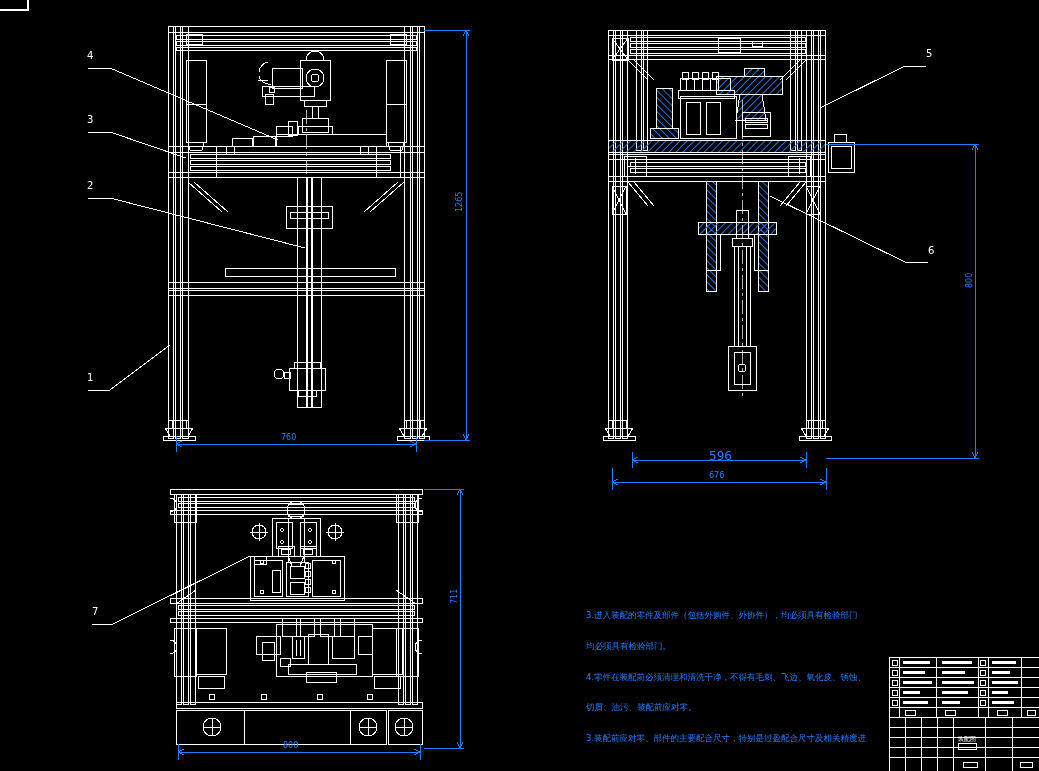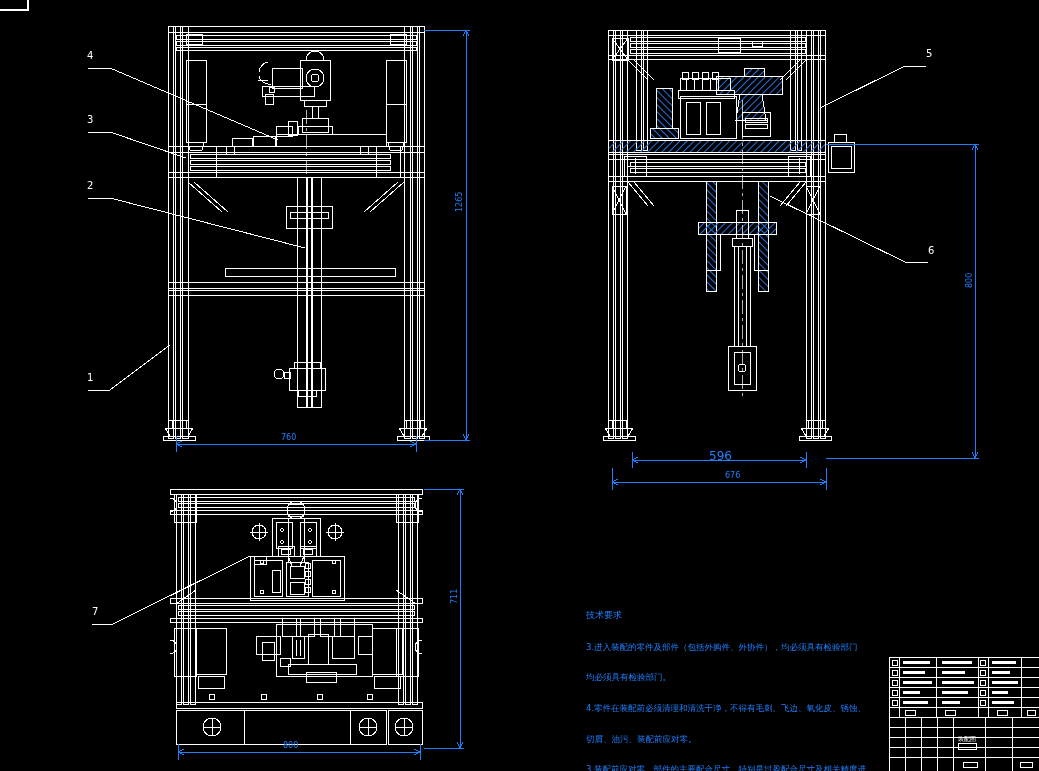--- a/index.html
+++ b/index.html
@@ -608,27 +608,26 @@
 <div style="position:absolute;left:926px;top:48px;color:#fff;font-size:10px;">5</div>
 <div style="position:absolute;left:928px;top:245px;color:#fff;font-size:10px;">6</div>
 <div style="position:absolute;left:92px;top:606px;color:#fff;font-size:10px;">7</div>
 
 <div style="position:absolute;left:455px;top:212px;color:#1f7fff;font-size:8px;
             transform:rotate(-90deg);transform-origin:left top;">1265</div>
 <div style="position:absolute;left:281px;top:433px;color:#1f7fff;font-size:8px;">760</div>
 <div style="position:absolute;left:965px;top:288px;color:#1f7fff;font-size:8px;
             transform:rotate(-90deg);transform-origin:left top;">800</div>
 <div style="position:absolute;left:709px;top:449px;color:#1f7fff;font-size:12px;">596</div>
-<div style="position:absolute;left:709px;top:471px;color:#1f7fff;font-size:8px;margin-left:16px;">676</div>
+<div style="position:absolute;left:709px;top:471px;color:#1f7fff;font-size:8px;">676</div>
 <div style="position:absolute;left:450px;top:604px;color:#1f7fff;font-size:8px;
             transform:rotate(-90deg);transform-origin:left top;">711</div>
 <div style="position:absolute;left:283px;top:741px;color:#1f7fff;font-size:8px;">800</div>
 
 <div class="tech-block">
-  <div class="tech-title">技术要求</div>
   <div>3.进入装配的零件及部件（包括外购件、外协件），均必须具有检验部门</div>
   <div>均必须具有检验部门。</div>
   <div>4.零件在装配前必须清理和清洗干净，不得有毛刺、飞边、氧化皮、锈蚀、</div>
   <div>切屑、油污、装配前应对零。</div>
   <div>3.装配前应对零、部件的主要配合尺寸，特别是过盈配合尺寸及相关精度进</div>
   
   
   
   
 </div>

